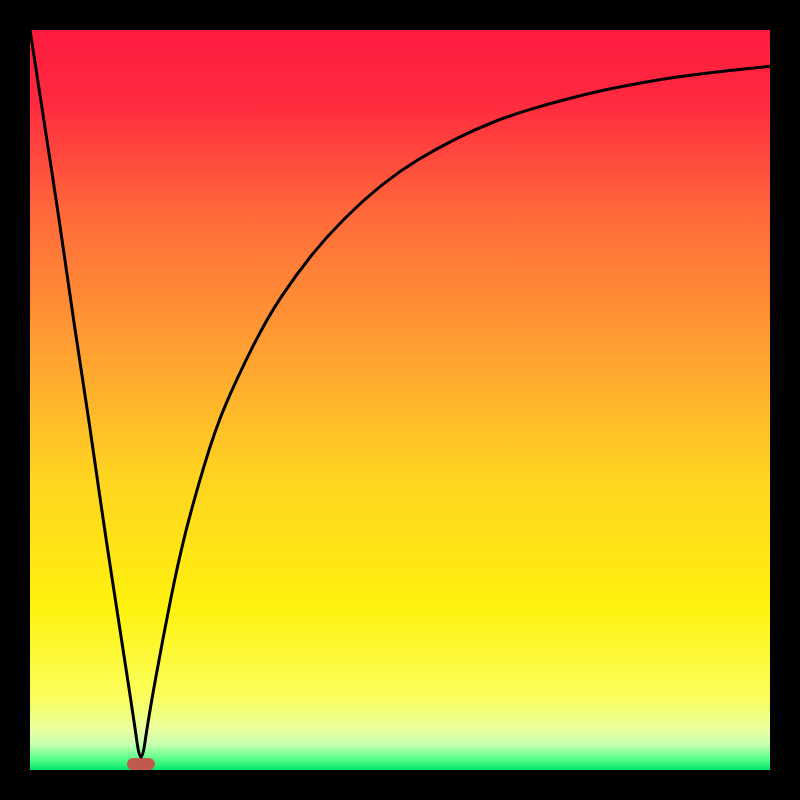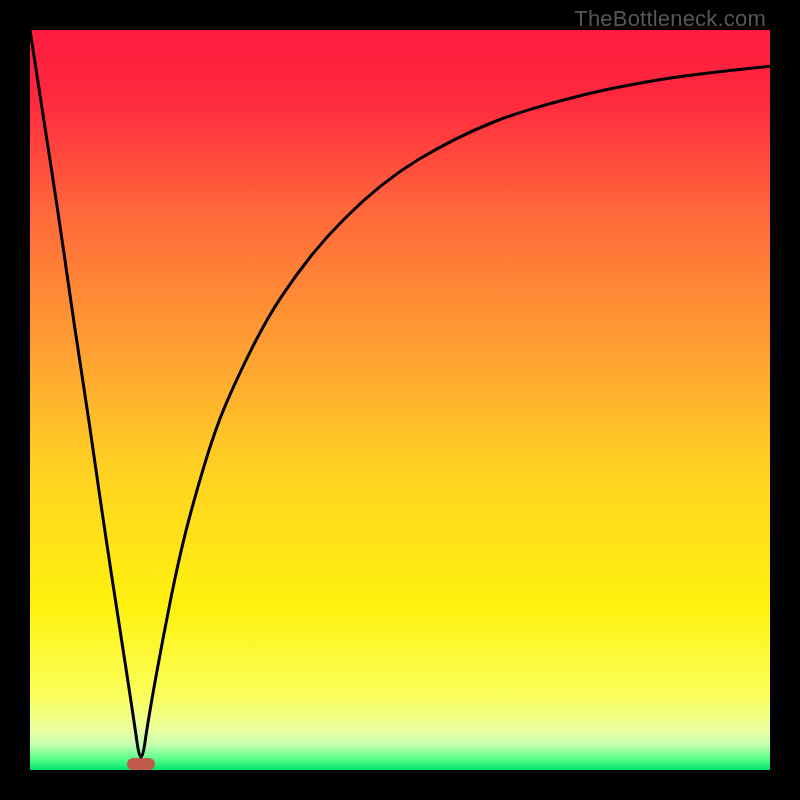--- a/index.html
+++ b/index.html
@@ -52,21 +52,20 @@
     left: 0;
     top: 0;
     width: 100%;
     height: 100%;
   }
 </style>
 </head>
 <body>
 
 <div class="frame">
-  <div class="watermark">TheBottleneck.com</div>
   <div class="plot-area">
     <div class="gradient" style="background: linear-gradient(rgb(255, 27, 63) 0%, rgb(255, 43, 63) 10%, rgb(255, 106, 58) 25%, rgb(255, 165, 49) 45%, rgb(255, 211, 33) 60%, rgb(255, 242, 14) 78%, rgb(251, 255, 92) 90%, rgb(234, 255, 158) 94.5%, rgb(200, 255, 176) 96.5%, rgb(89, 255, 138) 98.5%, rgb(0, 229, 106) 100%);"></div>
     <div class="marker" style="left: 96.94px; top: 727.79px; width: 28.12px; height: 12.58px; background: rgb(192, 90, 76);"></div>
     <svg class="curve" viewBox="0 0 740 740" preserveAspectRatio="none">
       <path fill="none" stroke="#000" stroke-width="3" d="M 0.0 0.0 Q 0.0 0.0 7.4 48.1 Q 14.8 96.2 22.2 144.3 Q 29.6 192.4 37.0 244.2 Q 44.4 296.0 51.8 344.1 Q 59.2 392.2 66.6 444.0 Q 74.0 495.8 81.4 543.9 Q 88.8 592.0 96.2 640.1 Q 103.6 688.2 107.3 714.1 Q 111.0 740.0 114.7 714.1 Q 118.4 688.2 125.8 647.5 Q 133.2 606.8 140.6 569.8 Q 148.0 532.8 155.4 503.2 Q 162.8 473.6 173.9 436.6 Q 185.0 399.6 196.1 373.7 Q 207.2 347.8 222.0 318.2 Q 236.8 288.6 251.6 266.4 Q 266.4 244.2 281.2 225.7 Q 296.0 207.2 314.5 188.7 Q 333.0 170.2 351.5 155.4 Q 370.0 140.6 388.5 129.5 Q 407.0 118.4 425.5 109.1 Q 444.0 99.9 462.5 92.5 Q 481.0 85.1 499.5 79.6 Q 518.0 74.0 536.5 69.2 Q 555.0 64.4 573.5 60.3 Q 592.0 56.2 610.5 52.9 Q 629.0 49.6 647.5 47.0 Q 666.0 44.4 684.5 42.2 Q 703.0 40.0 740.0 36.3"></path>
     </svg>
   </div>
 </div>
 
 </body></html>

